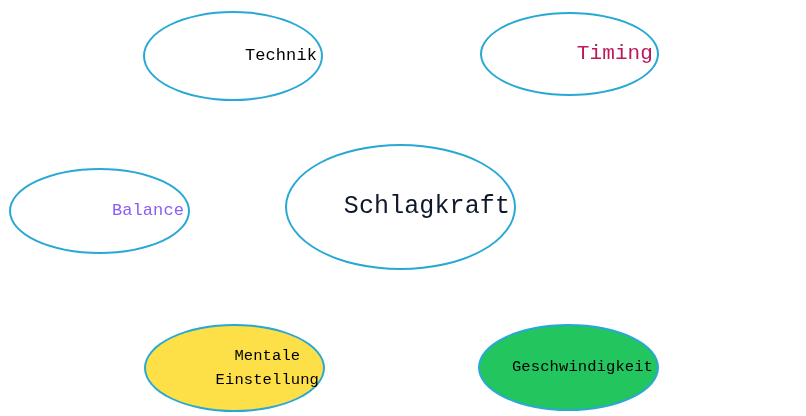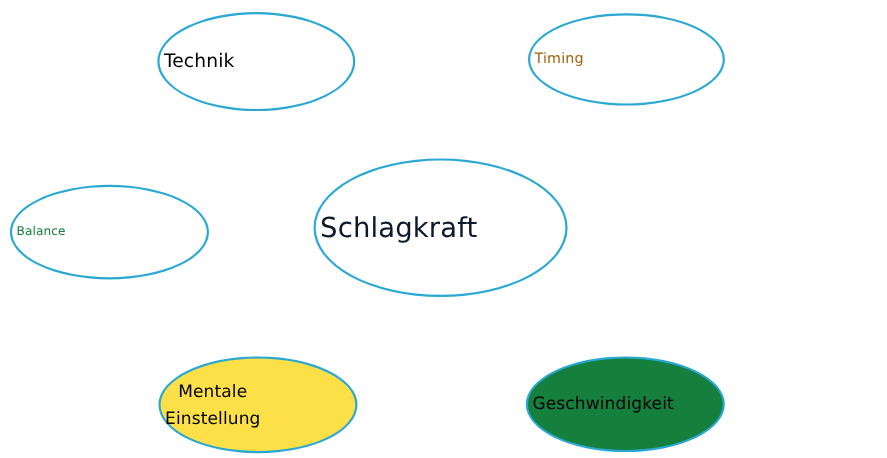--- a/index.html
+++ b/index.html
@@ -18,22 +18,23 @@
     background: #ffffff;
     overflow: hidden;
   }
   .node {
     position: absolute;
     box-sizing: border-box;
     border-radius: 50%;
     background: transparent;
     display: flex;
     align-items: center;
-    justify-content: flex-start;
+    justify-content: flex-end;
     text-align: center;
+    font-family: Liberation Mono, monospace;
   }
   .node-label {
     color: #000000;
     line-height: 1.18;
     white-space: pre-line;
     letter-spacing: 0.1px;
     padding: 0 4px;
   }
   .node.central .node-label {
     font-size: 25px;
@@ -53,30 +54,30 @@
 
   <div class="node central" style="left: 285px; top: 144px; width: 231px; height: 126px; border: 2px solid rgb(41, 168, 212); background: rgb(255, 255, 255);">
     <span class="node-label" style="font-size: 25px; color: #0f172a;">Schlagkraft</span>
   </div>
 
   <div class="node satellite" style="left: 143px; top: 11px; width: 180px; height: 90px; border: 2px solid rgb(41, 168, 212); background: rgb(255, 255, 255);">
     <span class="node-label" style="font-size: 17px; color: rgb(0, 0, 0);">Technik</span>
   </div>
 
   <div class="node satellite" style="left: 480px; top: 12px; width: 179px; height: 84px; border: 2px solid rgb(41, 168, 212); background: rgb(255, 255, 255);">
-    <span class="node-label" style="font-size: 13px; color: #a16207;">Timing</span>
+    <span class="node-label" style="font-size: 21px; color: #be185d;">Timing</span>
   </div>
 
   <div class="node satellite" style="left: 9px; top: 168px; width: 181px; height: 86px; border: 2px solid rgb(41, 168, 212); background: rgb(255, 255, 255);">
-    <span class="node-label" style="font-size: 11px; color: #15803d;">Balance</span>
+    <span class="node-label" style="font-size: 17px; color: #8b5cf6;">Balance</span>
   </div>
 
 
   <div class="node satellite two-line" style="left: 144px; top: 324px; width: 181px; height: 88px; border: 2px solid rgb(41, 168, 212); background: #fde047;">
     <span class="node-label" style="font-size: 15.5px; color: rgb(0, 0, 0);">Mentale
 Einstellung</span>
   </div>
 
-  <div class="node satellite two-line" style="left: 478px; top: 324px; width: 181px; height: 87px; border: 2px solid rgb(41, 168, 212); background: #15803d;">
+  <div class="node satellite two-line" style="left: 478px; top: 324px; width: 181px; height: 87px; border: 2px solid rgb(41, 168, 212); background: #22c55e;">
     <span class="node-label" style="font-size: 15.5px; color: rgb(0, 0, 0);">Geschwindigkeit</span>
   </div>
 
 </div>
 
 </body></html>

